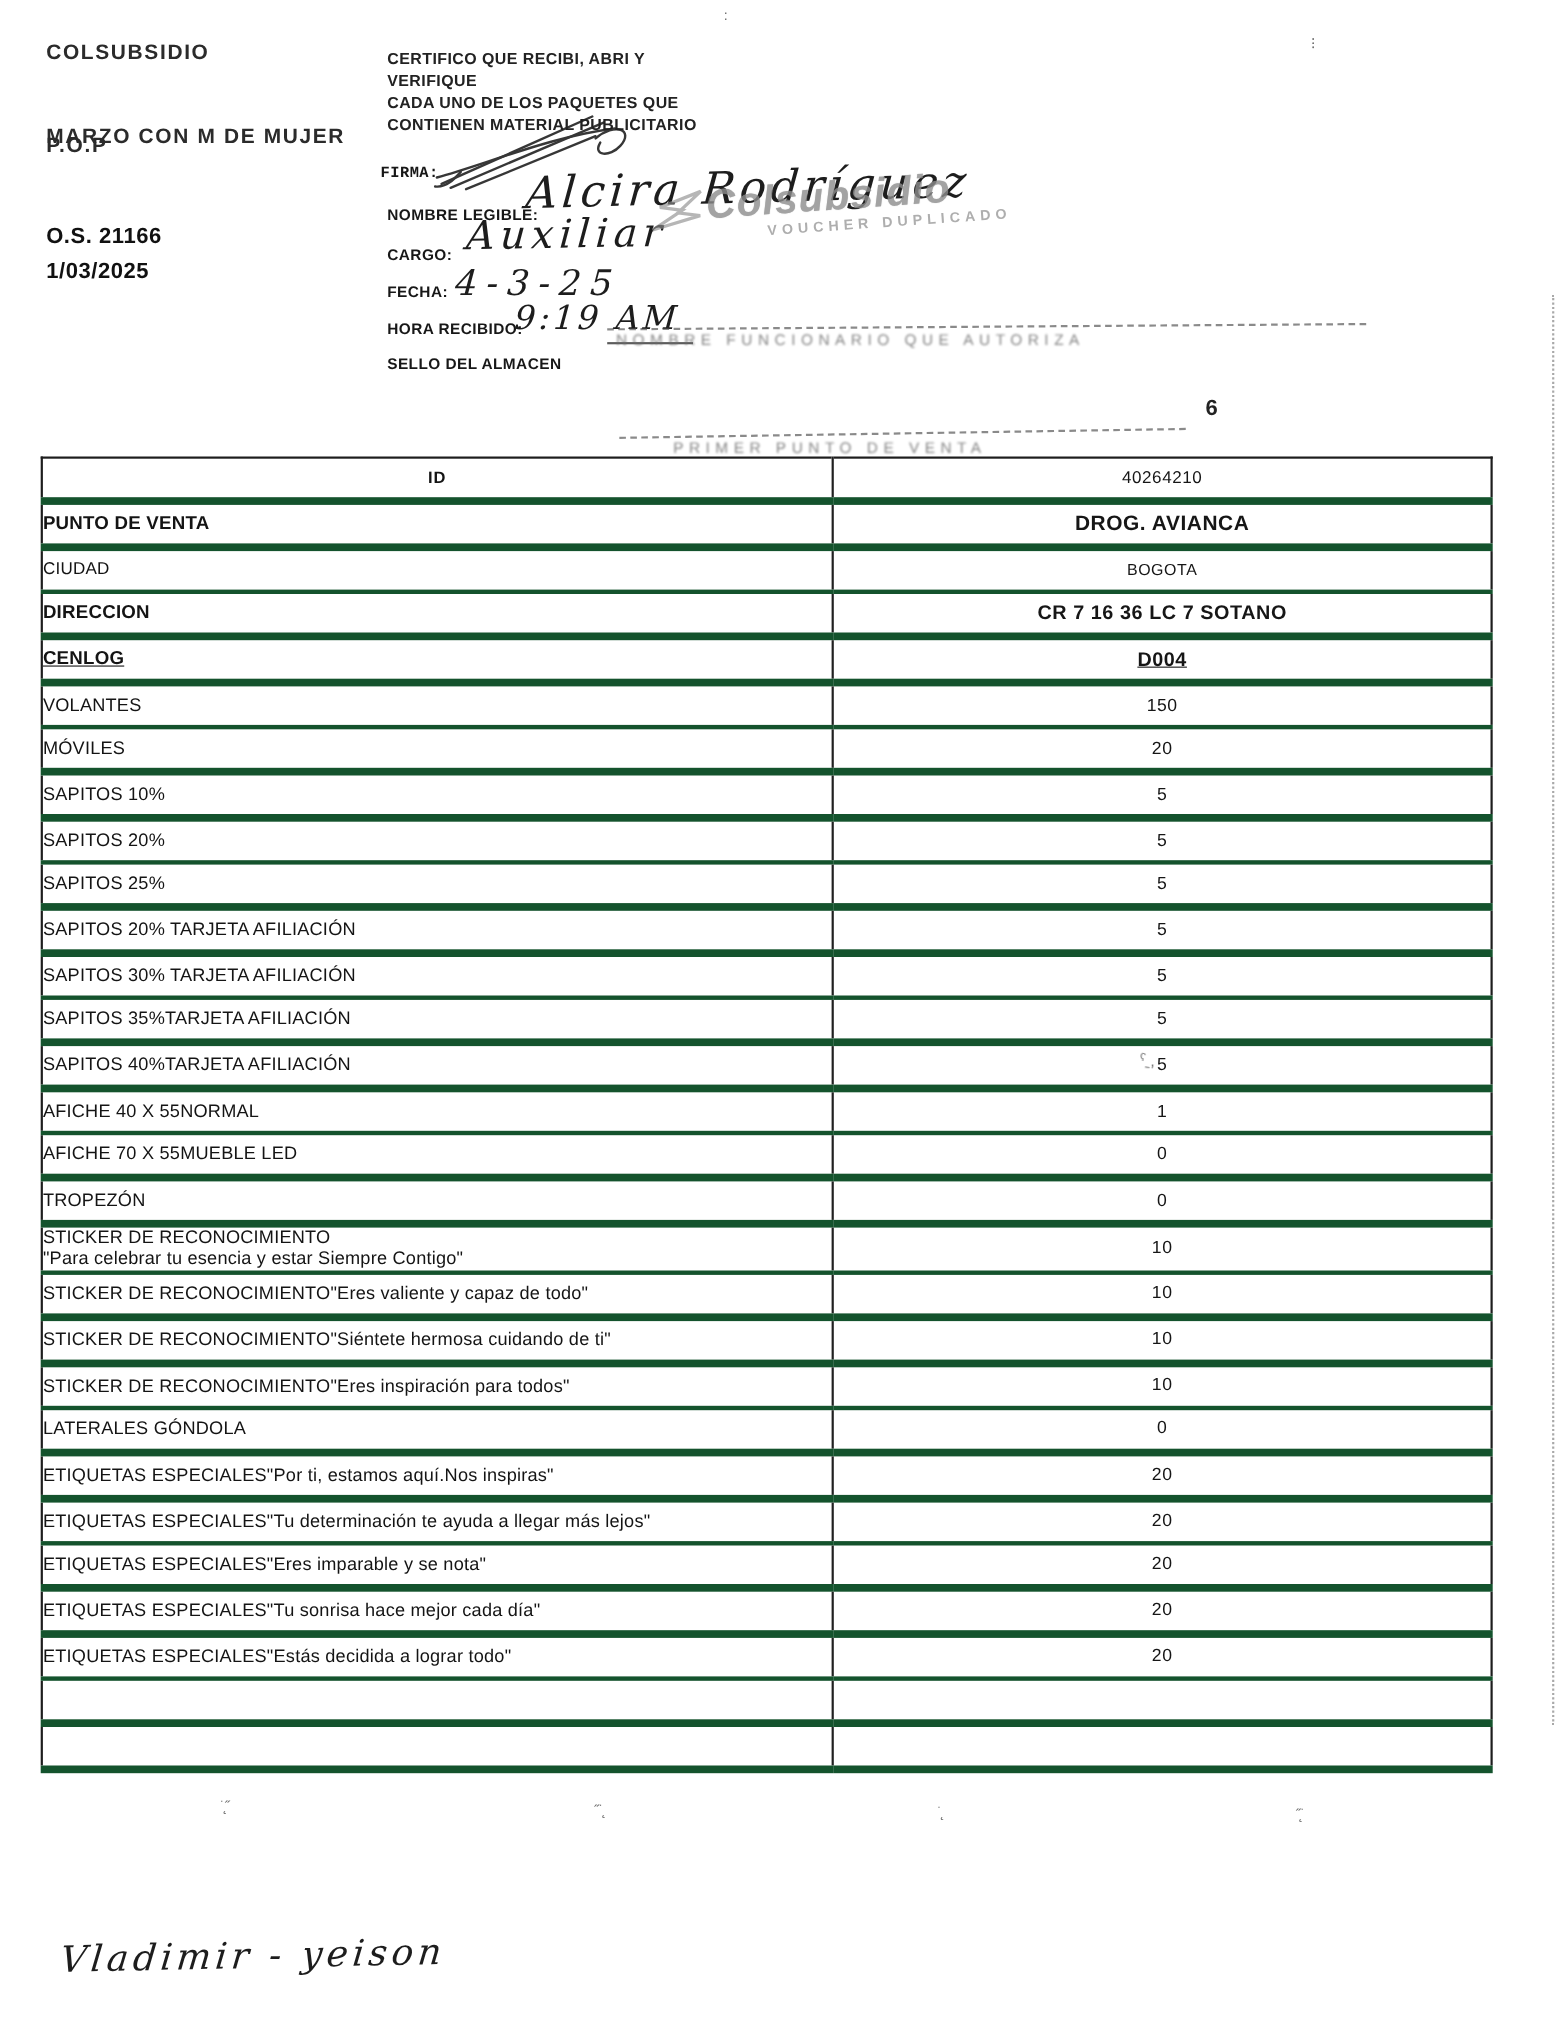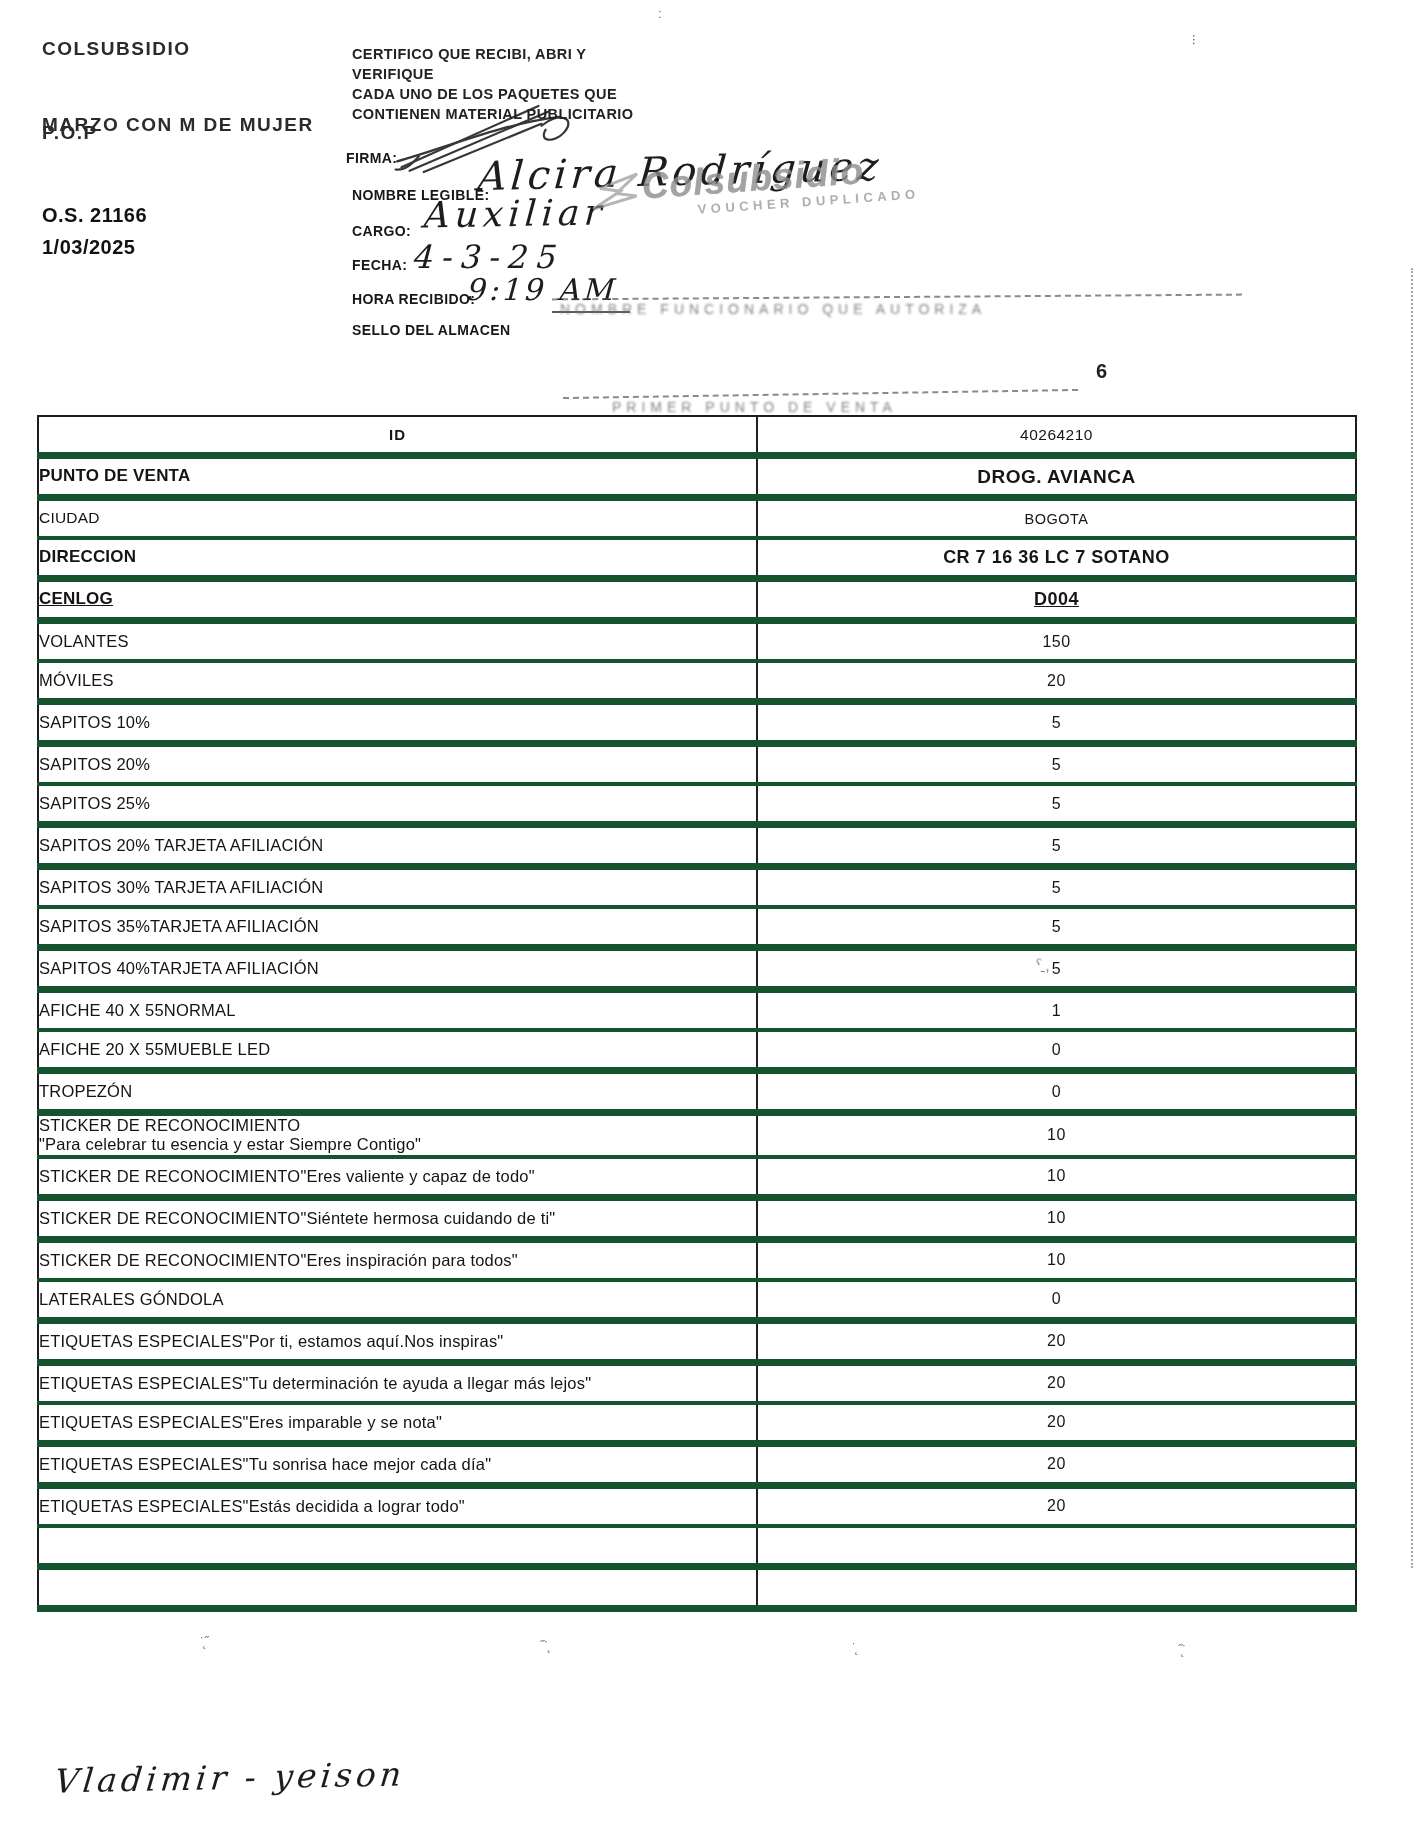--- a/index.html
+++ b/index.html
@@ -88,21 +88,21 @@
   <div class="abs os-line" style="left:42px; top:204px;">O.S. 21166</div>
   <div class="abs os-line" style="left:42px; top:236px;">1/03/2025</div>
 
   <div class="abs" style="left:352px; top:44px;">
     <div class="cert-line">CERTIFICO QUE RECIBI, ABRI Y</div>
     <div class="cert-line">VERIFIQUE</div>
     <div class="cert-line">CADA  UNO DE LOS PAQUETES QUE</div>
     <div class="cert-line">CONTIENEN MATERIAL PUBLICITARIO</div>
   </div>
 
-  <div class="abs flabel" style="left:346px; top:150px;">FIRMA:</div>
+  <div class="abs flabel" style="left:346px; top:150px;font-family:Liberation Mono, monospace;">FIRMA:</div>
   <div class="abs flabel" style="left:352px; top:187px;">NOMBRE LEGIBLE:</div>
   <div class="abs flabel" style="left:352px; top:223px;">CARGO:</div>
   <div class="abs flabel" style="left:352px; top:257px;">FECHA:</div>
   <div class="abs flabel" style="left:352px; top:291px;">HORA RECIBIDO:</div>
   <div class="abs flabel" style="left:352px; top:322px;">SELLO DEL ALMACEN</div>
 
   <div class="abs" style="left:392px; top:98px; transform:rotate(-3deg);">
     <svg width="215" height="78" viewBox="0 0 215 78">
       <g fill="none" stroke="#222" stroke-width="2.2" stroke-linecap="round" opacity=".9">
         <path d="M8,64 L148,10"></path>
@@ -202,21 +202,21 @@
         </tr>
         <tr>
           <td class="lab">SAPITOS 40%TARJETA AFILIACIÓN</td>
           <td class="val">5</td>
         </tr>
         <tr>
           <td class="lab">AFICHE 40 X 55NORMAL</td>
           <td class="val">1</td>
         </tr>
         <tr>
-          <td class="lab">AFICHE 20 X 55MUEBLE LED</td>
+          <td class="lab">AFICHE 70 X 55MUEBLE LED</td>
           <td class="val">0</td>
         </tr>
         <tr>
           <td class="lab">TROPEZÓN</td>
           <td class="val">0</td>
         </tr>
         <tr class="s-two">
           <td class="lab">STICKER DE RECONOCIMIENTO
 "Para celebrar tu esencia y estar Siempre Contigo"</td>
           <td class="val">10</td>

